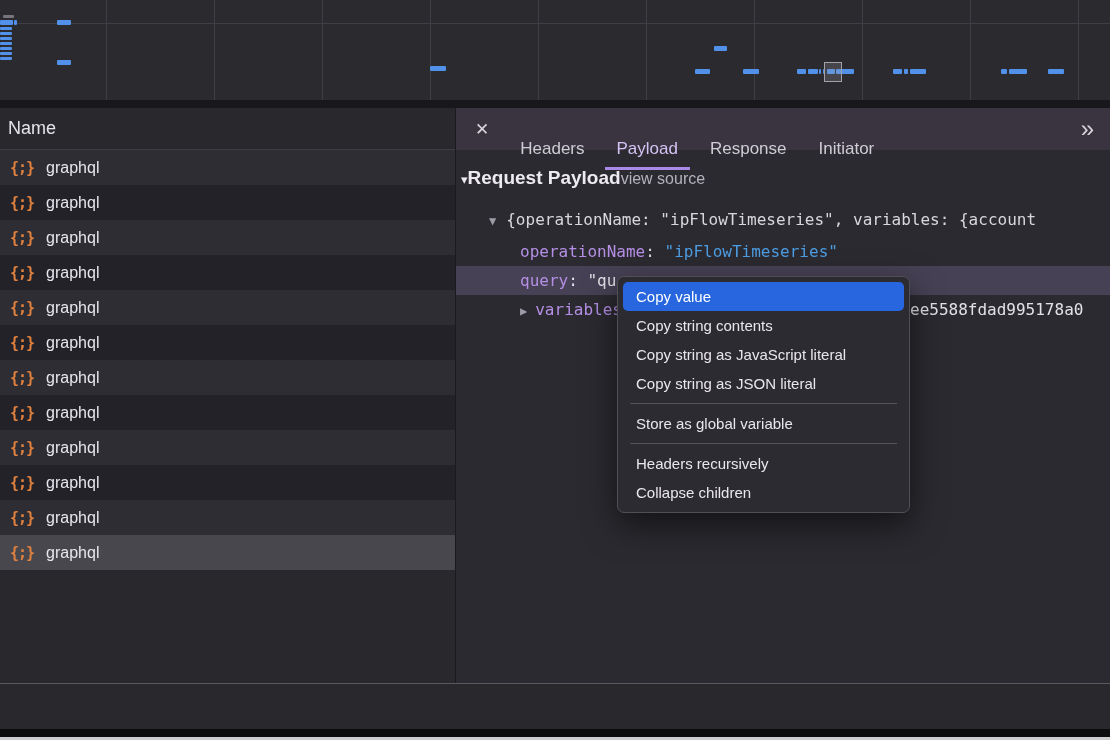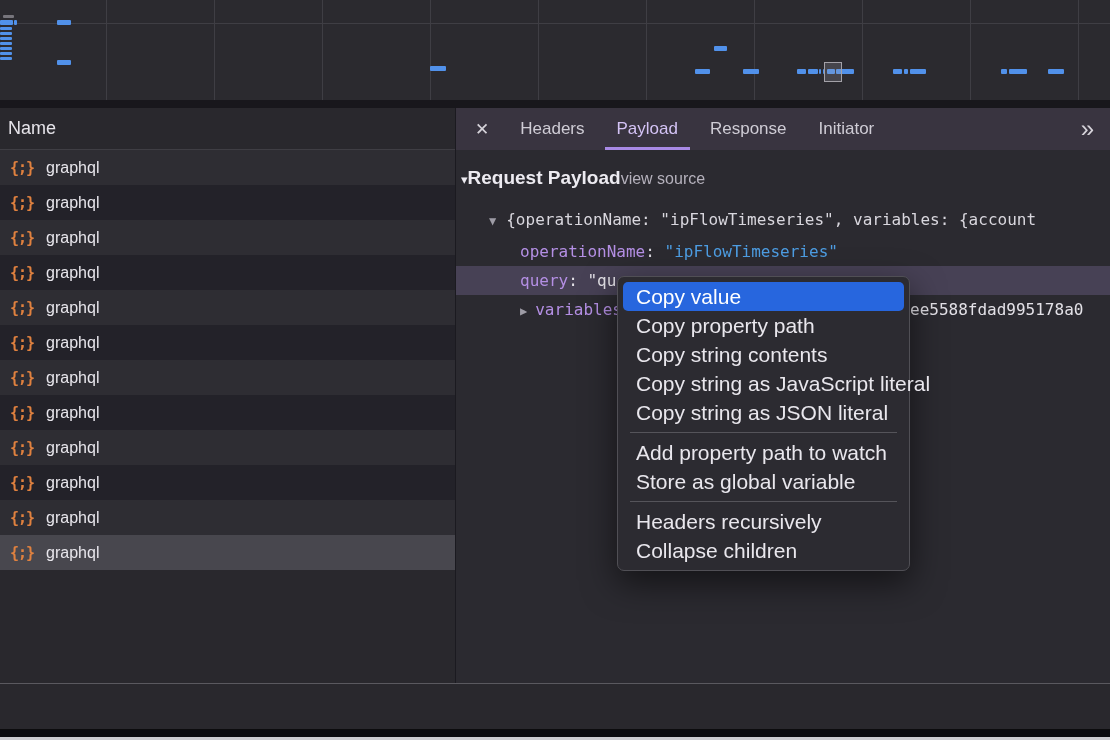--- a/index.html
+++ b/index.html
@@ -29,21 +29,21 @@
     color:var(--icon-orange);letter-spacing:-1px;}
 
   .vdiv{position:absolute;left:455px;top:108px;width:1px;height:623px;background:#1b1a20;}
 
   
   .right-pane{position:absolute;left:456px;top:108px;width:654px;height:575px;background:#2b2a30;}
   .tabbar{position:absolute;left:0;top:0;width:654px;height:42px;background:#393440;
     display:flex;align-items:center;}
   .close-btn{margin:0 19px 0 19px;font-size:17px;color:#d6d3da;cursor:default;}
   .tab{height:42px;display:flex;align-items:center;padding:0 12px;margin-right:8px;
-    font-size:17px;color:#cfccd5;cursor:default;}
+    font-size:17px;color:#cfccd5;cursor:default;margin-top:20px;}
   .tab.active{color:var(--tab-active-text);box-shadow:inset 0 -3px 0 var(--tab-accent);}
   .more-tabs{margin-left:auto;margin-right:16px;font-size:24px;line-height:20px;color:#d6d3da;}
 
   .sec-header{position:absolute;left:5px;top:56px;height:28px;line-height:28px;white-space:nowrap;}
   .sec-tri{font-size:13px;color:#edebf1;}
   .sec-title{font-size:19px;font-weight:bold;color:#edebf1;}
   .view-source{font-size:16px;color:#b5b1bc;}
 
   .mono{font-family:"DejaVu Sans Mono",monospace;font-size:16px;white-space:nowrap;}
   .tree-line{position:absolute;height:27px;line-height:27px;color:#d9d7de;}
@@ -62,21 +62,21 @@
   
   .hdiv{position:absolute;left:0;top:683px;width:1110px;height:1px;background:#5a595f;}
   .footer{position:absolute;left:0;top:684px;width:1110px;height:45px;background:#29282d;}
   .bottombar{position:absolute;left:0;top:729px;width:1110px;height:8px;background:#0c0c0e;}
   .sliver{position:absolute;left:0;top:737px;width:1110px;height:3px;background:#cdcdcf;}
 
   
   .menu{position:absolute;left:617px;top:276px;width:291px;background:#2c2b31;
     border:1px solid #504f55;border-radius:7px;padding:5px 0;
     box-shadow:0 12px 34px rgba(0,0,0,.55);z-index:10;}
-  .menu-item{height:29px;line-height:29px;padding:0 18px;font-size:21px;color:#e9e7ed;
+  .menu-item{height:29px;line-height:29px;padding:0 18px;font-size:15px;color:#e9e7ed;
     white-space:nowrap;cursor:default;}
   .menu-item.highlighted{margin:0 5px;padding:0 13px;border-radius:5px;
     background:var(--accent-blue);color:#ffffff;}
   .menu-sep{height:1px;background:#55545a;margin:5px 12px;}
 </style>
 </head>
 <body>
 
 <div class="screen" style="--accent-blue: #2766de; --tab-accent: #a98ae6; --tab-active-text: #d4c3f5; --key-purple: #b48fe4; --string-blue: #4d9de2; --icon-orange: #e0813f; --bar-blue: #5191ea; --row-highlight: #474155;">
 
@@ -220,24 +220,22 @@
     </div>
   </div>
 
   <div class="hdiv"></div>
   <div class="footer"></div>
   <div class="bottombar"></div>
   <div class="sliver"></div>
 
   <div class="menu" id="menu">
       <div class="menu-item highlighted">Copy value</div>
-      <div class="menu-item">Copy property path</div>
       <div class="menu-item">Copy string contents</div>
       <div class="menu-item">Copy string as JavaScript literal</div>
       <div class="menu-item">Copy string as JSON literal</div>
       <div class="menu-sep"></div>
-      <div class="menu-item">Add property path to watch</div>
       <div class="menu-item">Store as global variable</div>
       <div class="menu-sep"></div>
       <div class="menu-item">Headers recursively</div>
       <div class="menu-item">Collapse children</div>
     </div>
 </div>
 
 </body></html>

